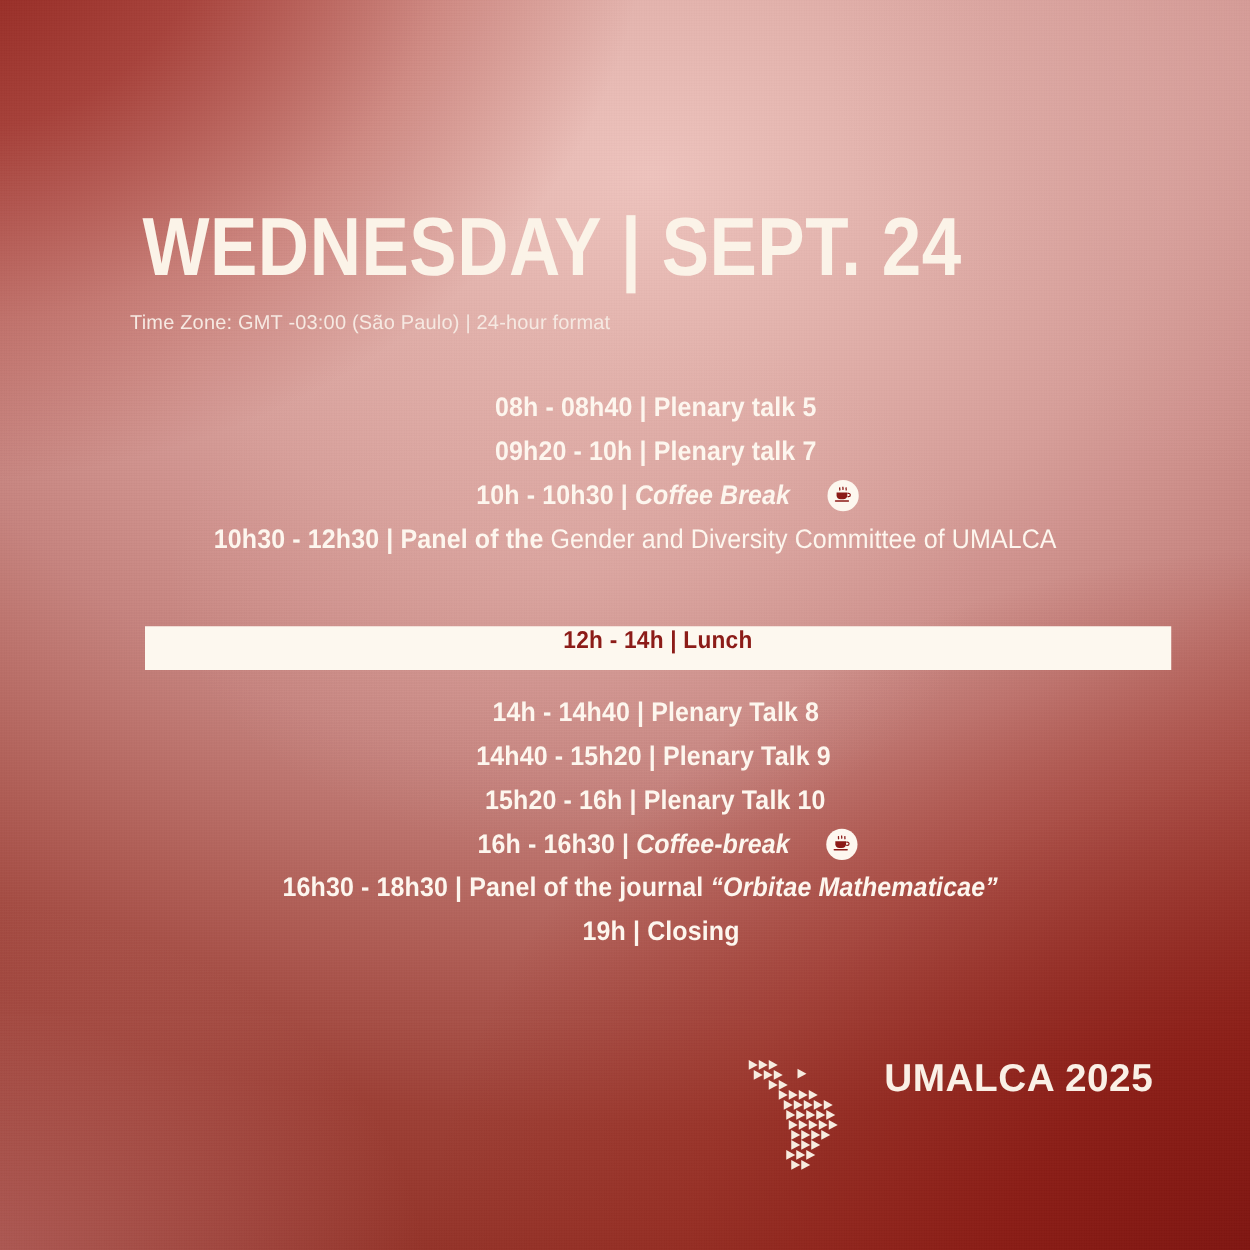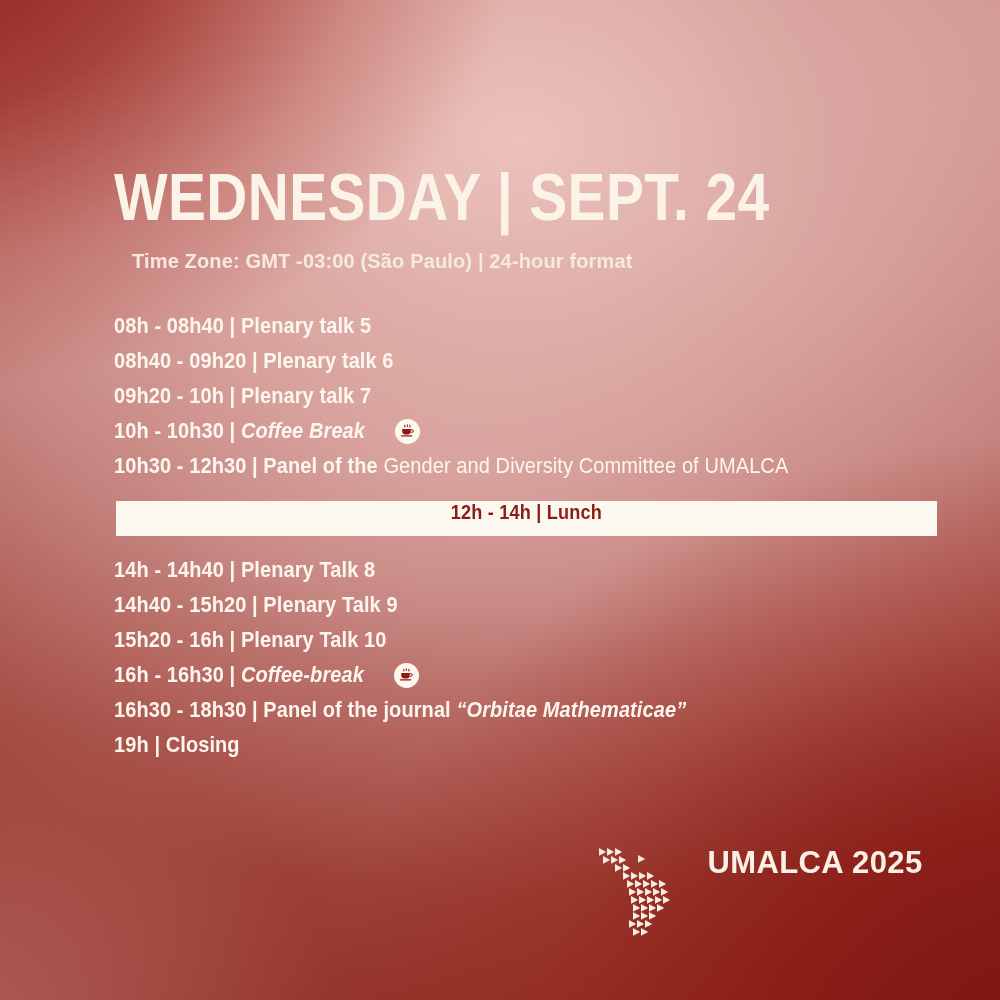--- a/index.html
+++ b/index.html
@@ -71,24 +71,24 @@
     line-height: 62px;
     letter-spacing: 0.5px;
     color: #fbf3e8;
     white-space: nowrap;
     transform: scaleX(0.86);
     transform-origin: left center;
   }
 
   .timezone {
     position: absolute;
-    left: 132px;
+    left: 104px;
     top: 250px;
-    font-size: 20px;
-    font-weight: 700;
+    font-size: 16px;
+    font-weight: 400;
     letter-spacing: 0.15px;
     color: #f6e9e2;
     white-space: nowrap;
   }
 
   .schedule {
     position: absolute;
     left: 114px;
     top: 309px;
     width: 840px;
@@ -97,20 +97,21 @@
   .row {
     height: 35px;
     display: flex;
     align-items: center;
     white-space: nowrap;
     color: #fdf6ee;
     font-family: "Liberation Sans Narrow", "Liberation Sans", sans-serif;
     font-size: 21.5px;
     font-weight: 700;
     letter-spacing: 0.1px;
+    justify-content: center;
   }
   .row .txt { transform: scaleX(0.93); transform-origin: left center; display:inline-block; }
   .row .light { font-weight: 400; }
   .row .ital { font-style: italic; font-weight: 700; }
 
   
   .lunch-wrap {
     position: absolute;
     left: 116px;
     top: 501px;
@@ -208,23 +209,20 @@
     <div class="title">WEDNESDAY | SEPT. 24</div>
 
     <div class="timezone">Time Zone: GMT -03:00 (São Paulo) | 24-hour format</div>
 
     <div class="schedule">
 
       <div class="row">
         <span class="txt">08h - 08h40 | Plenary talk 5</span>
       </div>
 
-      <div class="row">
-        <span class="txt">08h40 - 09h20 | Plenary talk 6</span>
-      </div>
 
       <div class="row">
         <span class="txt">09h20 - 10h | Plenary talk 7</span>
       </div>
 
       <div class="row">
         <span class="txt"><span>10h - 10h30 | </span><i class="ital">Coffee Break</i></span>
         <span class="coffee">
           <svg width="17" height="17" viewBox="0 0 24 24" aria-hidden="true">
             <g fill="none" stroke="#8b1a17" stroke-width="1.5" stroke-linecap="round">

